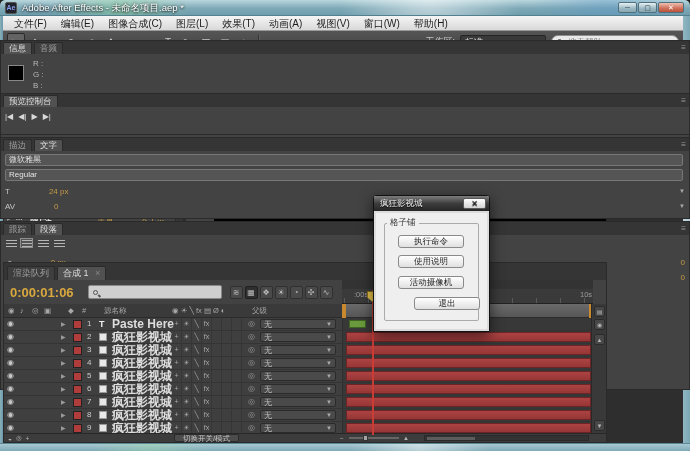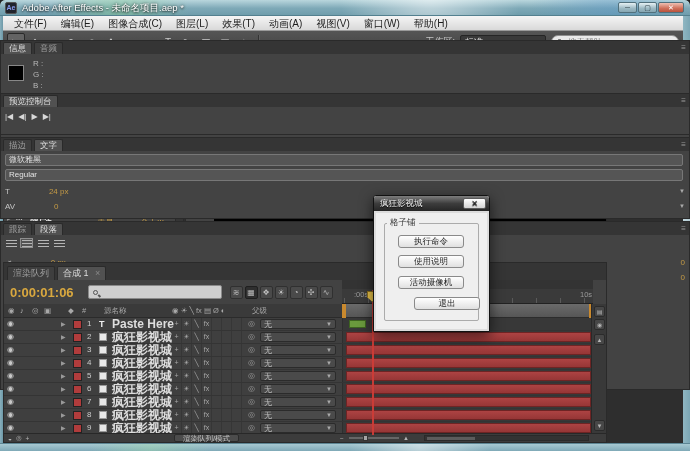--- a/index.html
+++ b/index.html
@@ -741,21 +741,21 @@
     <div class="vscroll">
       <span class="vs-btn" style="top:2px;">▤</span>
       <span class="vs-btn" style="top:15px;">◉</span>
       <span class="vs-btn" style="top:30px;">▲</span>
       <span class="vs-btn" style="top:116px;">▼</span>
     </div>
     <div class="tl-bottom">
       <span>◒</span>
       <span>◎</span>
       <span>+</span>
-      <span class="toggle-btn">渲染队列/模式</span>
+      <span class="toggle-btn">切换开关/模式</span>
       <span style="position:absolute;left:336px;">−</span>
       <span class="zoom-slider">
           <span class="zoom-thumb"></span>
         </span>
       <span style="position:absolute;left:399px;font-size:6px;">▲</span>
       <span class="hscroll">
           <span class="hthumb"></span>
         </span>
     </div>
   </div>

